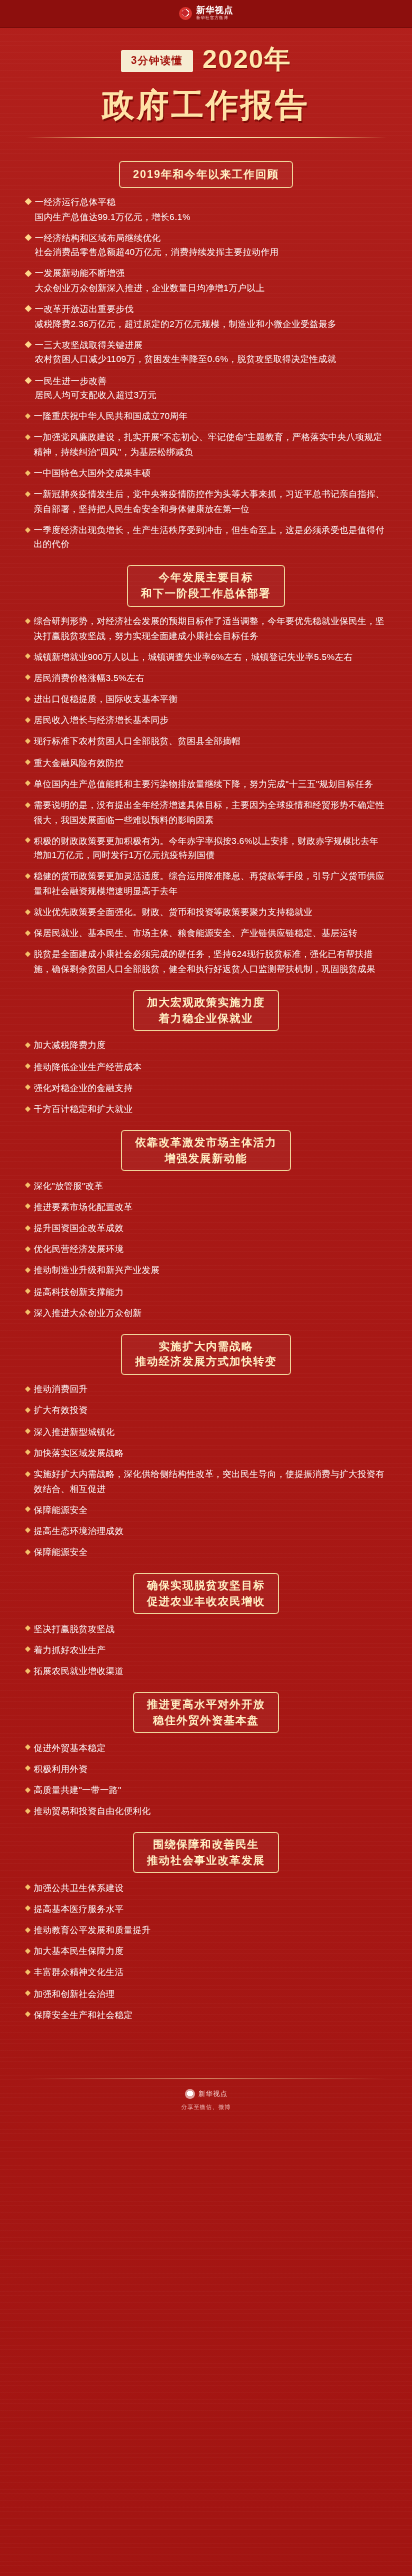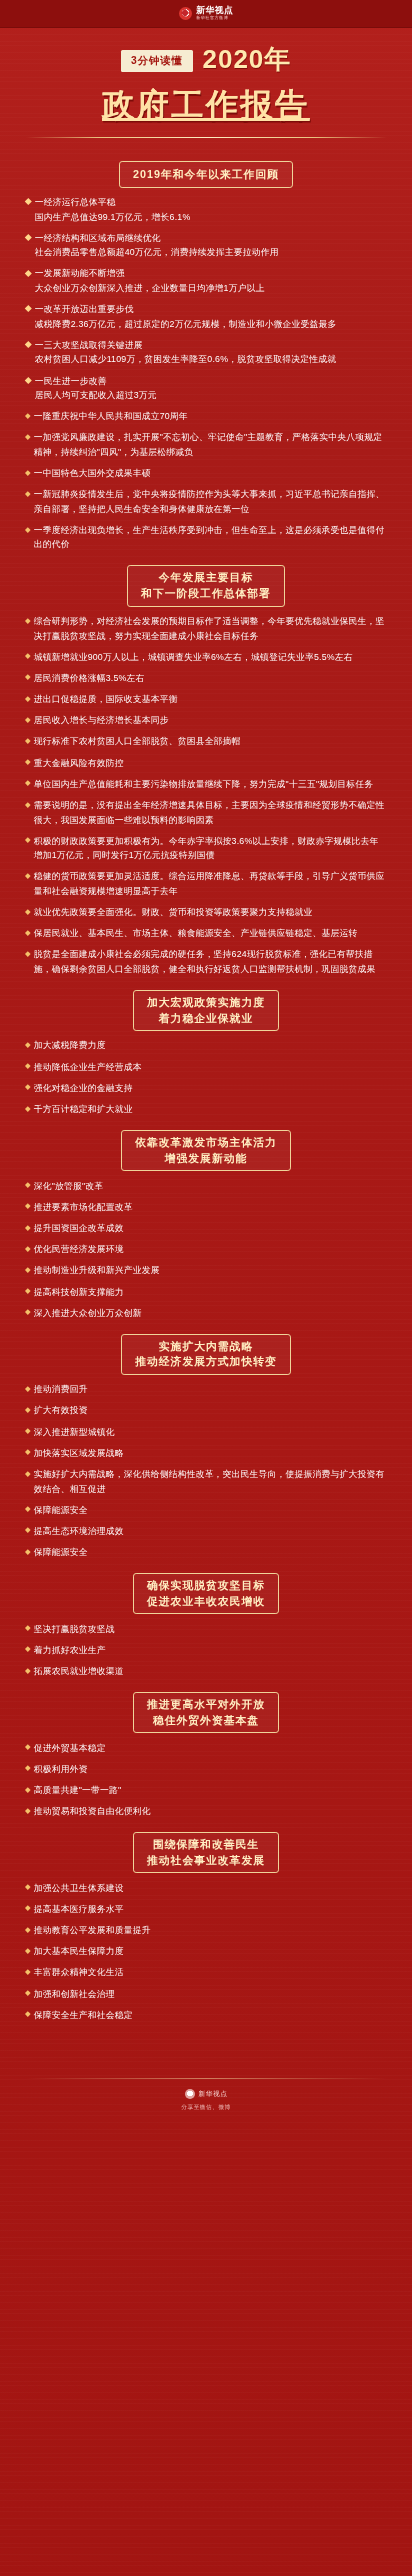--- a/index.html
+++ b/index.html
@@ -104,21 +104,20 @@
     vertical-align: middle;
     text-shadow: 0.5px 1px 0 #7d0c09;
   }
   .hero-title {
     margin-top: 6.2px;
     font-size: 32px;
     font-weight: bold;
     letter-spacing: 2.6px;
     color: #ffe2a6;
     text-shadow: 1px 1.5px 0 #7d0c09, 0 0 0.5px #fff0c8;
-    text-decoration: underline;
   }
   .hero-rule {
     width: 361px;
     height: 1.5px;
     margin: 9.3px auto 0 auto;
     background: linear-gradient(90deg, rgba(255,226,166,0) 0%, #e9c27e 20%, #ffeec2 50%, #e9c27e 80%, rgba(255,226,166,0) 100%);
   }
 
   
   .sec-head {

